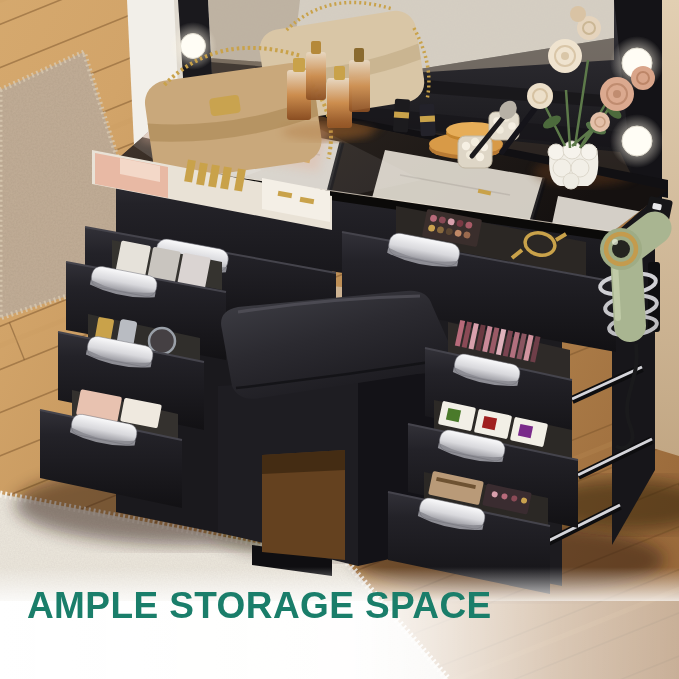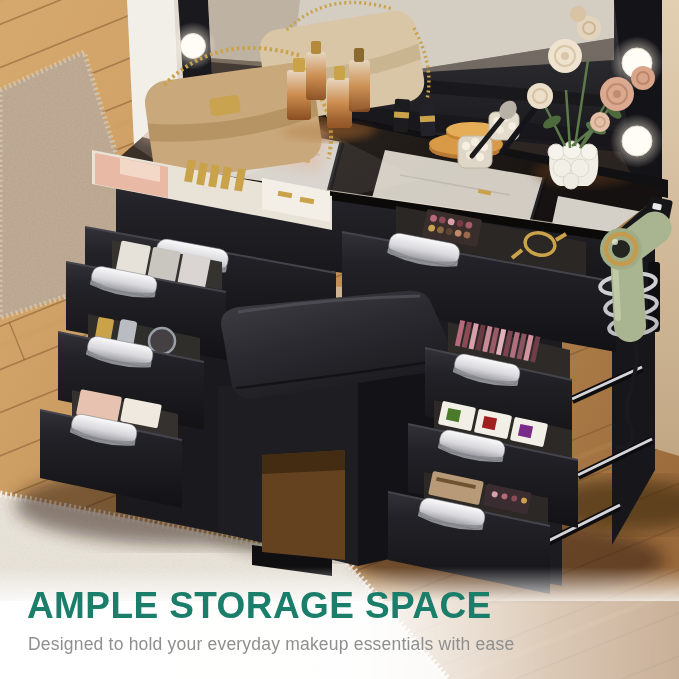--- a/index.html
+++ b/index.html
@@ -453,14 +453,13 @@
     <circle cx="621" cy="249" r="9" fill="#242420"></circle>
     <circle cx="615" cy="242" r="3" fill="#e6ecd6" opacity="0.8"></circle>
   </g>
 </svg>
 
 <div class="banner">
   <div class="banner-fade"></div>
   <div class="banner-body"></div>
 </div>
 <h1 class="headline">AMPLE STORAGE SPACE</h1>
-<p class="subheadline">Designed to hold your everyday makeup essentials with ease</p>
 </div>
 
 </body></html>

